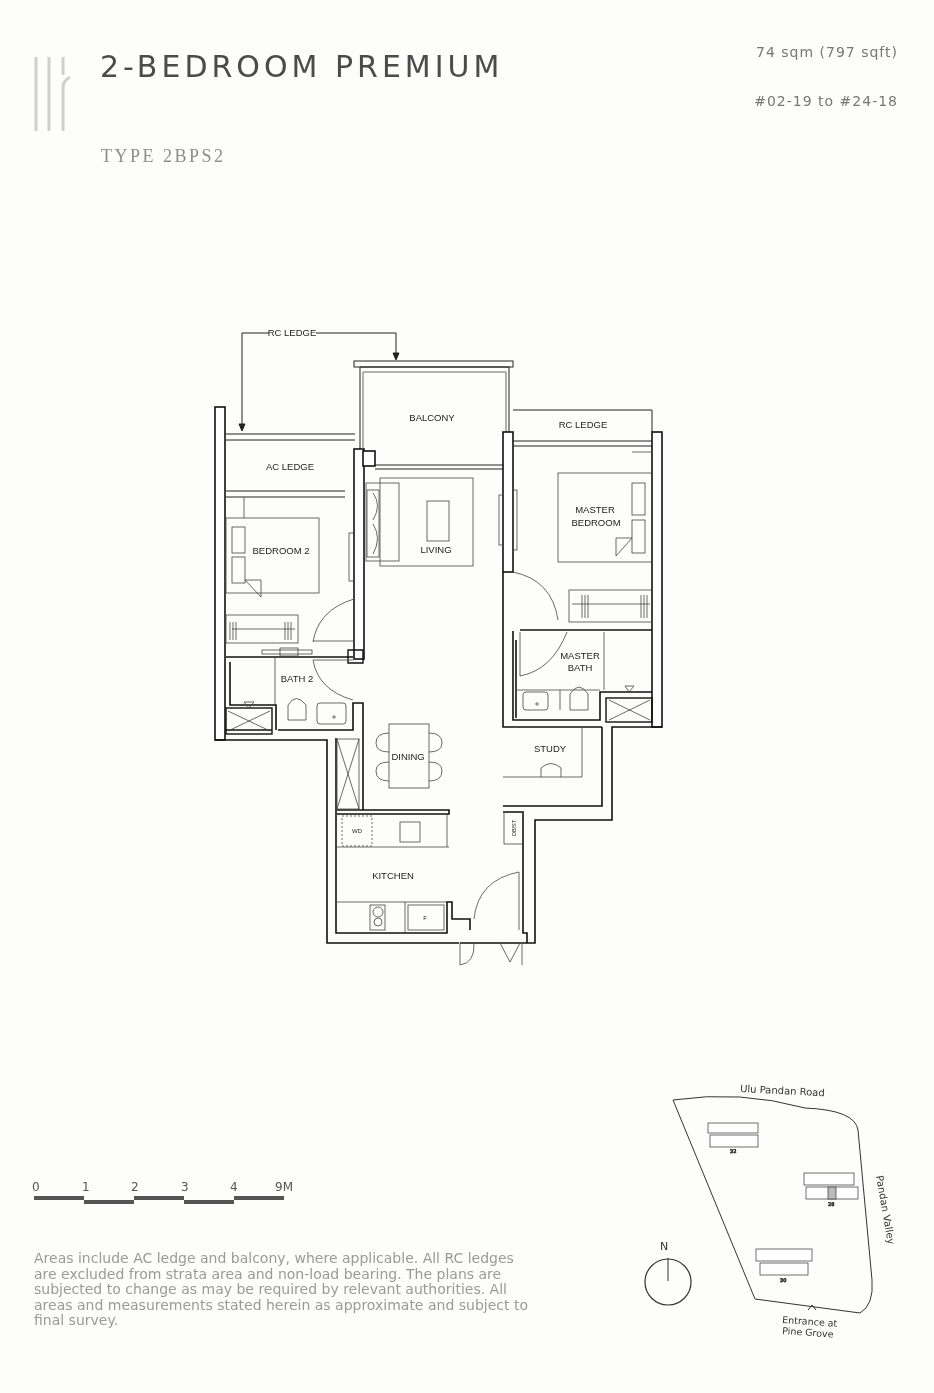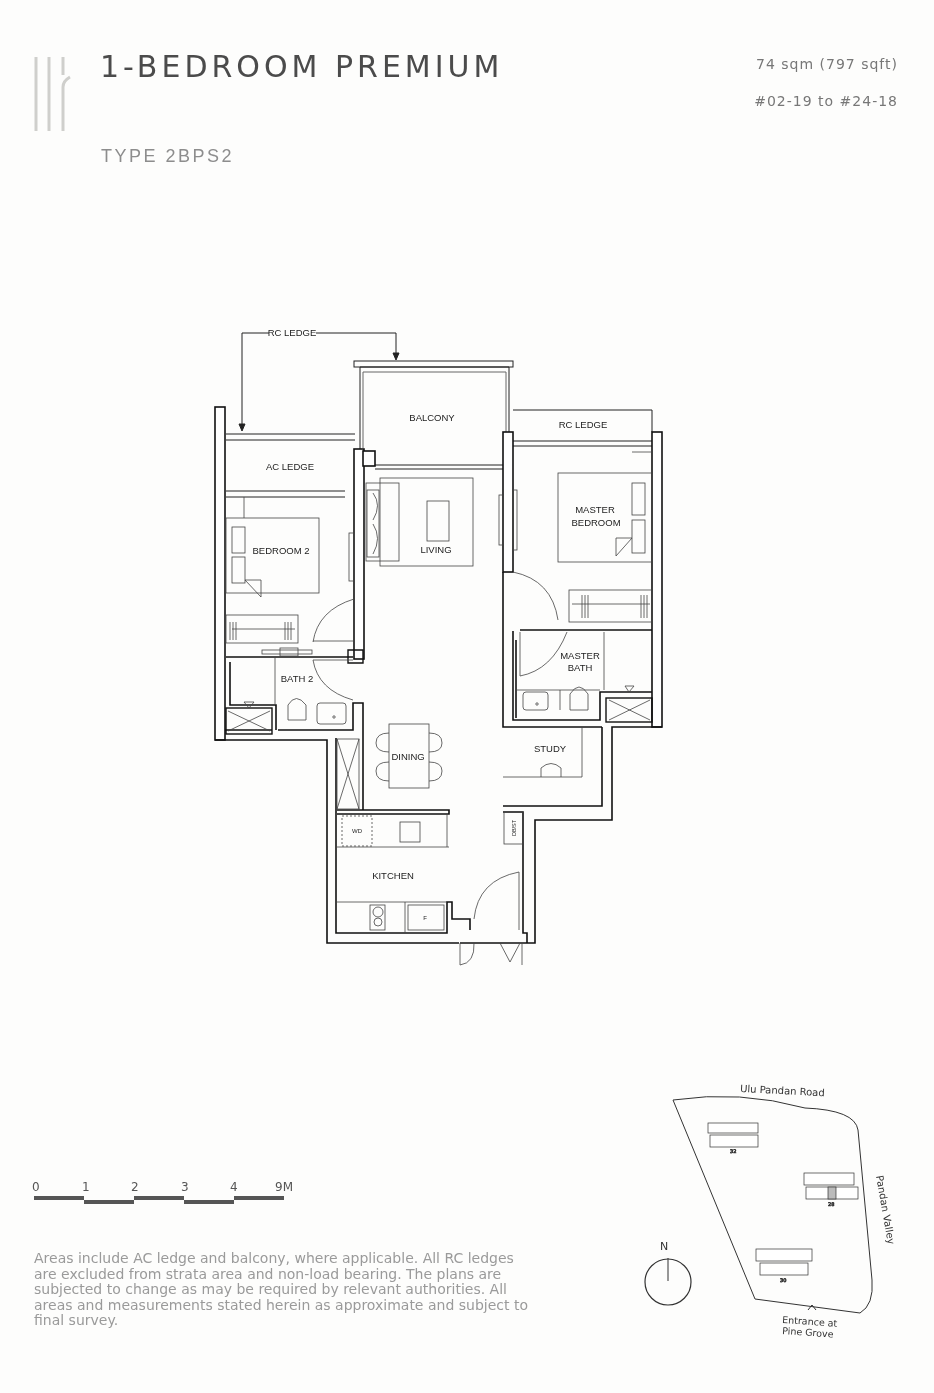--- a/index.html
+++ b/index.html
@@ -7,23 +7,23 @@
     width:934px; height:1393px; background:#fdfdfc; position:relative; overflow:hidden;
     font-family: "Liberation Sans", sans-serif; color:#4a4a4a;
   }
   .logo { position:absolute; left:33px; top:55px; width:45px; height:78px; }
   .title {
     position:absolute; left:100px; top:50px; font-size:30px; line-height:34px;
     letter-spacing:4px; color:#4b4b4b; font-family:"DejaVu Sans", sans-serif; font-weight:normal;
   }
   .subtitle {
     position:absolute; left:101px; top:146px; font-size:18px; letter-spacing:2.5px; color:#8d8d8d;
-    font-family:Liberation Sans, sans-serif;
-  }
-  .area { position:absolute; right:36px; top:56px; font-size:14px; letter-spacing:1px; color:#777; font-family:"DejaVu Sans", sans-serif;text-align:center; }
+    font-family:Liberation Serif, serif;
+  }
+  .area { position:absolute; right:36px; top:44px; font-size:14px; letter-spacing:1px; color:#777; font-family:"DejaVu Sans", sans-serif;text-align:center; }
   .units { position:absolute; right:36px; top:93px; font-size:14px; letter-spacing:1px; color:#777; font-family:"DejaVu Sans", sans-serif; }
   .plan { position:absolute; left:0; top:0; }
   .plan text { font-family:"Liberation Sans", sans-serif; fill:#222; }
   .scale { position:absolute; left:30px; top:1180px; width:270px; height:30px; }
   .scale-label { position:absolute; top:0; font-size:12px; color:#555; font-family:"DejaVu Sans", sans-serif; }
   .disclaimer {
     position:absolute; left:34px; top:1251px; width:500px; font-size:14px; line-height:15.5px; color:#9a9a9a;
     font-family:"DejaVu Sans", sans-serif;
   }
   .site { position:absolute; left:630px; top:1070px; width:300px; height:290px; }
@@ -33,21 +33,21 @@
 <body>
 
 <svg class="logo" viewBox="0 0 45 78">
   <line x1="3" y1="2" x2="3" y2="76" stroke="#cfcfcc" stroke-width="3"></line>
   <line x1="16" y1="2" x2="16" y2="76" stroke="#cfcfcc" stroke-width="3"></line>
   <line x1="30" y1="2" x2="30" y2="20" stroke="#cfcfcc" stroke-width="3"></line>
   <path d="M30 76 L30 32 Q30 26 37 22" fill="none" stroke="#cfcfcc" stroke-width="3"></path>
 </svg>
 
 <div class="title">
-  <div>1-BEDROOM PREMIUM</div>
+  <div>2-BEDROOM PREMIUM</div>
 </div>
 <div class="subtitle">TYPE 2BPS2</div>
 <div class="area">74 sqm (797 sqft)</div>
 <div class="units">#02-19 to #24-18</div>
 
 <svg class="plan" width="934" height="1000" viewBox="0 0 934 1000">
   <g fill="none" stroke="#222" stroke-width="1">
 
     <path d="M269 333 L242 333 L242 428"></path>
     <path d="M316 333 L396 333 L396 357"></path>

